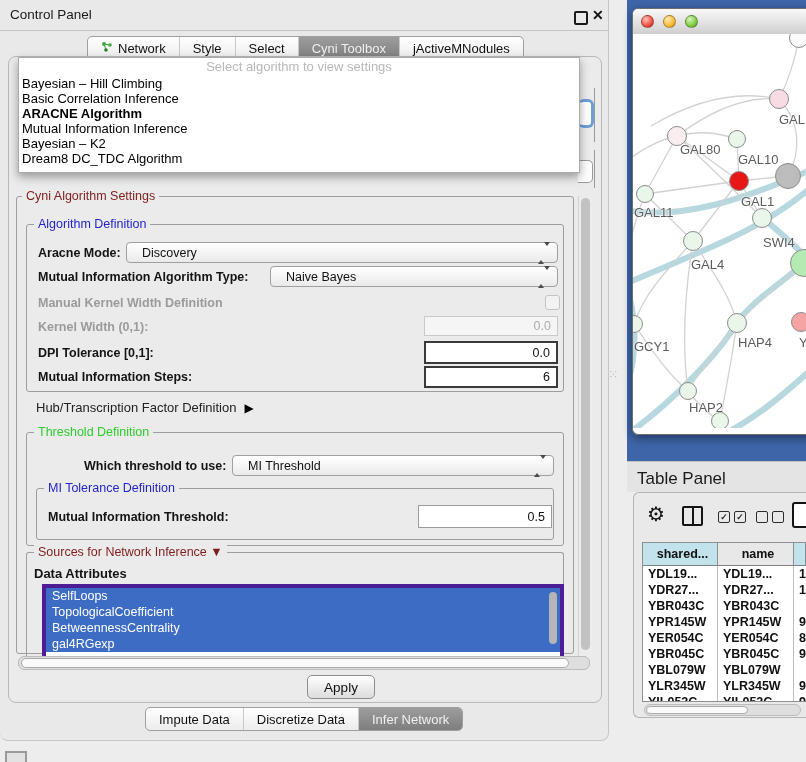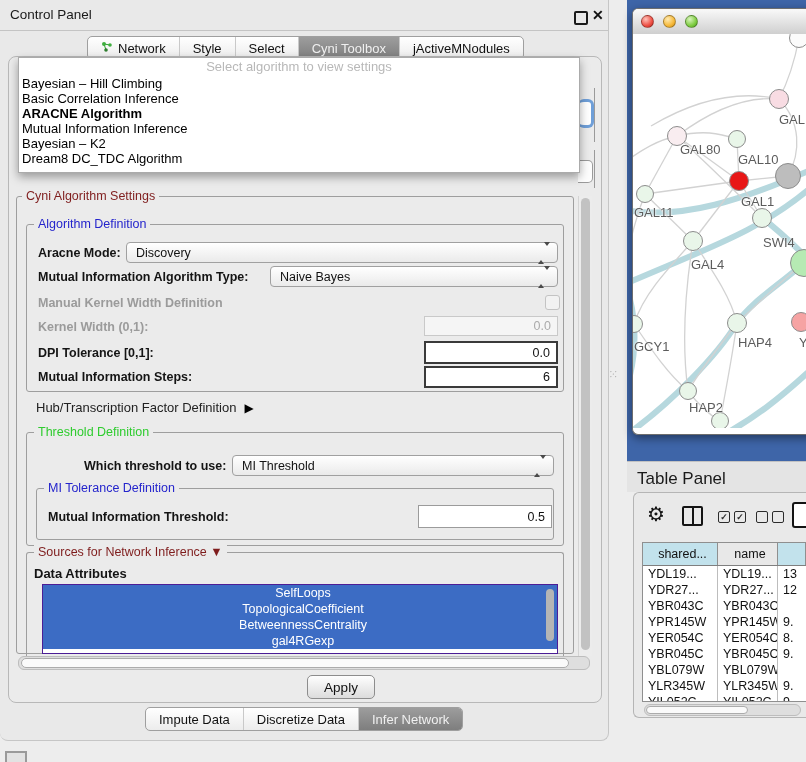--- a/index.html
+++ b/index.html
@@ -51,21 +51,21 @@
   .grouptitle{font-size:12.5px;background:#ebebeb;padding:0 4px;white-space:nowrap;z-index:5;}
   .gt-black{color:#7f1d1d;}
   .gt-blue{color:#2424cc;}
   .gt-green{color:#2ecc2e;}
 
   .lbl{font-size:12.5px;font-weight:bold;color:#141414;white-space:nowrap;}
   .lbl.disabled{color:#9b9b9b;}
   .plain{font-size:13px;color:#222;white-space:nowrap;}
 
   .combo{background:linear-gradient(#ffffff,#eaeaea);border:1px solid #a0a0a0;border-radius:4px;
-    font-size:12.5px;color:#111;display:flex;align-items:center;padding-left:9px;box-sizing:border-box;}
+    font-size:12.5px;color:#111;display:flex;align-items:center;padding-left:15px;box-sizing:border-box;}
   .combo .arrows{position:absolute;right:7px;top:50%;transform:translateY(-50%);}
   .arr-up{width:0;height:0;border-left:3.5px solid transparent;border-right:3.5px solid transparent;
     border-bottom:4px solid #4a4a4a;margin-bottom:2px;}
   .arr-dn{width:0;height:0;border-left:3.5px solid transparent;border-right:3.5px solid transparent;
     border-top:4px solid #4a4a4a;}
 
   .field{background:#fff;font-size:12.5px;color:#111;display:flex;align-items:center;
     justify-content:flex-end;padding:0 6px;box-sizing:border-box;}
   .field.strong{border:2px solid #3a3a3a;}
   .field.normal{border:1px solid #9b9b9b;}
@@ -73,21 +73,21 @@
 
   .checkbox{width:13px;height:13px;border:1px solid #c3c3c3;border-radius:3px;background:#f2f2f2;}
 
   
   .vtrack{background:#ececec;border-left:1px solid #d4d4d4;}
   .vthumb{position:absolute;left:2px;width:9px;background:#c2c2c2;border-radius:5px;}
   .htrack{background:#dedede;border:1px solid #bdbdbd;border-radius:6px;}
   .hthumb{position:absolute;top:1px;height:8px;background:#fafafa;border:1px solid #ababab;border-radius:5px;}
 
   
-  .attr-list{background:#fff;border:1px solid #4c1d95;overflow:hidden;text-align:center;}
+  .attr-list{background:#fff;border:4px solid #4c1d95;overflow:hidden;}
   .attr-item{height:16px;line-height:16px;font-size:12.5px;padding-left:6px;color:#fff;background:#3c6cc4;}
   .attr-vthumb{position:absolute;right:3px;top:4px;width:8px;height:52px;background:#b5b5b5;border-radius:4px;}
 
   .apply-btn{display:flex;align-items:center;justify-content:center;font-size:13.5px;color:#111;
     background:linear-gradient(#fefefe,#dcdcdc);border:1px solid #8d8d8d;border-radius:5px;margin-left:37px;}
 
   .hub-arrow{display:inline-block;margin-left:8px;color:#000;font-size:12px;}
 
   
   .desktop-blue{left:627px;top:0;width:179px;height:461px;background:#3e65a8;}
@@ -116,26 +116,26 @@
   .gear{font-size:20px;line-height:20px;}
   .colsplit{width:17px;height:16px;border:2px solid #141414;border-radius:2px;}
   .colsplit::after{content:"";position:absolute;left:50%;top:0;width:2px;height:100%;background:#141414;transform:translateX(-50%);}
   .cb-pair{display:flex;gap:4px;}
   .cb{width:10px;height:10px;border:1.5px solid #2c2c2c;border-radius:2px;font-size:9px;line-height:10px;
     text-align:center;color:#2c2c2c;font-weight:bold;}
   .doc-part{width:24px;height:22px;border:2.5px solid #141414;border-radius:3px;background:#fff;}
 
   .tbl{left:8px;top:49px;width:165px;height:160px;background:#fff;border:1px solid #8f8f8f;
     box-sizing:border-box;overflow:hidden;position:absolute;}
-  .trow{display:flex;height:16px;}
+  .trow{display:flex;height:16px;font-weight:bold;}
   .trow.head{height:22px;border-bottom:1px solid #7f7f7f;}
   .tcell{font-size:12.5px;color:#111;display:flex;align-items:center;padding-left:5px;
     box-sizing:border-box;overflow:hidden;white-space:nowrap;}
   .trow .tcell:nth-child(1){width:75px;border-right:1px solid #bdbdbd;}
-  .trow .tcell:nth-child(2){width:60px;border-right:1px solid #bdbdbd;}
+  .trow .tcell:nth-child(2){width:76px;border-right:1px solid #bdbdbd;}
   .trow .tcell:nth-child(3){flex:1;}
   .trow.head .tcell{justify-content:center;background:#e8e8e8;border-right:1px solid #8f8f8f;font-size:12.5px;}
   .trow.head .tcell.hl{background:#c2e2ec;}
   .tp-hscroll{left:10px;top:211px;width:155px;height:10px;position:absolute;}
 
   .mini-square{left:5px;top:751px;width:18px;height:11px;border:2px solid #9a9a9a;background:#e2e2e2;}
 </style>
 </head>
 <body>
 

